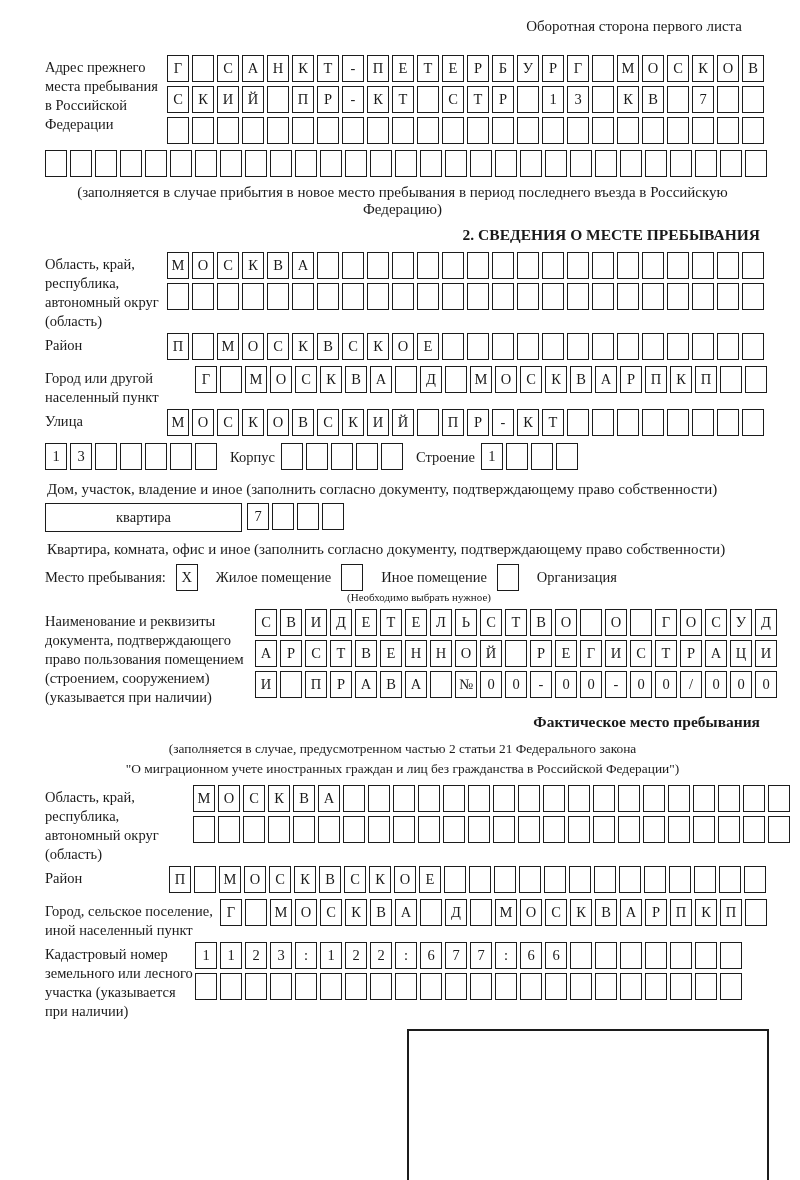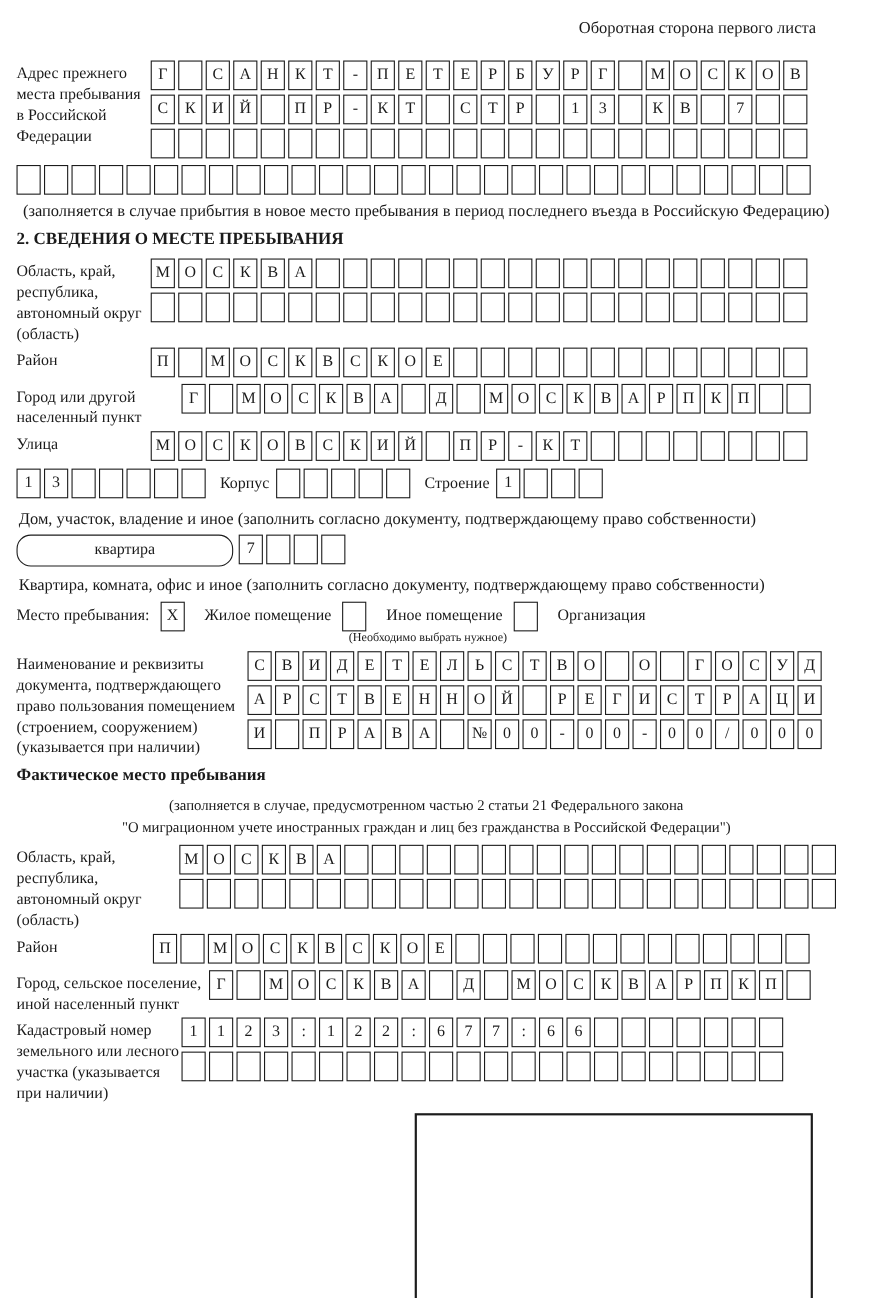--- a/index.html
+++ b/index.html
@@ -1,18 +1,18 @@
 <!DOCTYPE html>
 <html><head>
 <meta charset="utf-8">
 <style>
   * { box-sizing: border-box; margin: 0; padding: 0; }
   html, body { background: #ffffff; }
   body { font-family: "Liberation Serif", "DejaVu Serif", serif; color: #1a1a1a; }
-  .page { width: 800px; height: 1180px; padding: 18px 40px 10px 15px; overflow: hidden; background: #fff; }
+  .page { width: 800px; height: 1180px; padding: 18px 40px 10px 45px; overflow: hidden; background: #fff; }
 
   .header-note { text-align: right; font-size: 15px; margin-bottom: 20px; padding-right: 18px; }
 
   .form-row { display: flex; align-items: flex-start; margin-bottom: 2px; }
   .label { font-size: 14.5px; line-height: 19px; padding-top: 3px; flex: 0 0 auto; }
   .lw122 { width: 122px; }
   .lw150 { width: 150px; }
   .lw124 { width: 124px; }
   .lw148 { width: 148px; }
   .lw175 { width: 175px; }
@@ -21,29 +21,29 @@
   .cells-col { display: flex; flex-direction: column; }
   .cells-row { display: flex; margin-bottom: 4px; }
   .cell {
     width: 22px; height: 27px; border: 1.6px solid #1c1c1c; margin-right: 3px;
     display: inline-flex; align-items: center; justify-content: center;
     font-size: 14.5px; flex: 0 0 auto; background: #fff;
   }
   .caption { font-size: 15px; text-align: center; margin: 7px 0 5px 0; line-height: 17px; }
   .caption-left { text-align: left; margin-left: 2px; }
 
-  .section-title { font-weight: bold; font-size: 15.5px; text-align: left; margin: 8px 0 8px 0; }
+  .section-title { font-weight: bold; font-size: 15.5px; text-align: right; margin: 8px 0 8px 0; }
 
   .house-row { display: flex; align-items: flex-start; margin: 3px 0 2px 0; }
   .wide-box {
     border: 1.6px solid #1c1c1c; height: 29px; display: flex; align-items: center; justify-content: center;
     font-size: 14.5px; flex: 0 0 auto; margin-right: 5px;
   }
   .w-dom { width: 168px; }
-  .w-kv { width: 197px; border-radius: 13px; }
+  .w-kv { width: 197px; }
   .inline-label { font-size: 14.5px; line-height: 29px; margin: 0 6px 0 10px; }
 
   .check-row { display: flex; align-items: center; margin-top: 6px; }
   .check-row .txt { font-size: 14.5px; margin-right: 10px; }
   .check-row .cell { margin-right: 18px; }
   .sub-caption { font-size: 11px; text-align: center; width: 300px; margin-left: 224px; margin-bottom: 6px; }
 
   .center-caption { font-size: 13.4px; text-align: center; line-height: 20px; }
 
   .stamp-box { width: 362px; height: 172px; border: 2px solid #1c1c1c; margin-left: 362px; margin-top: 8px; }

